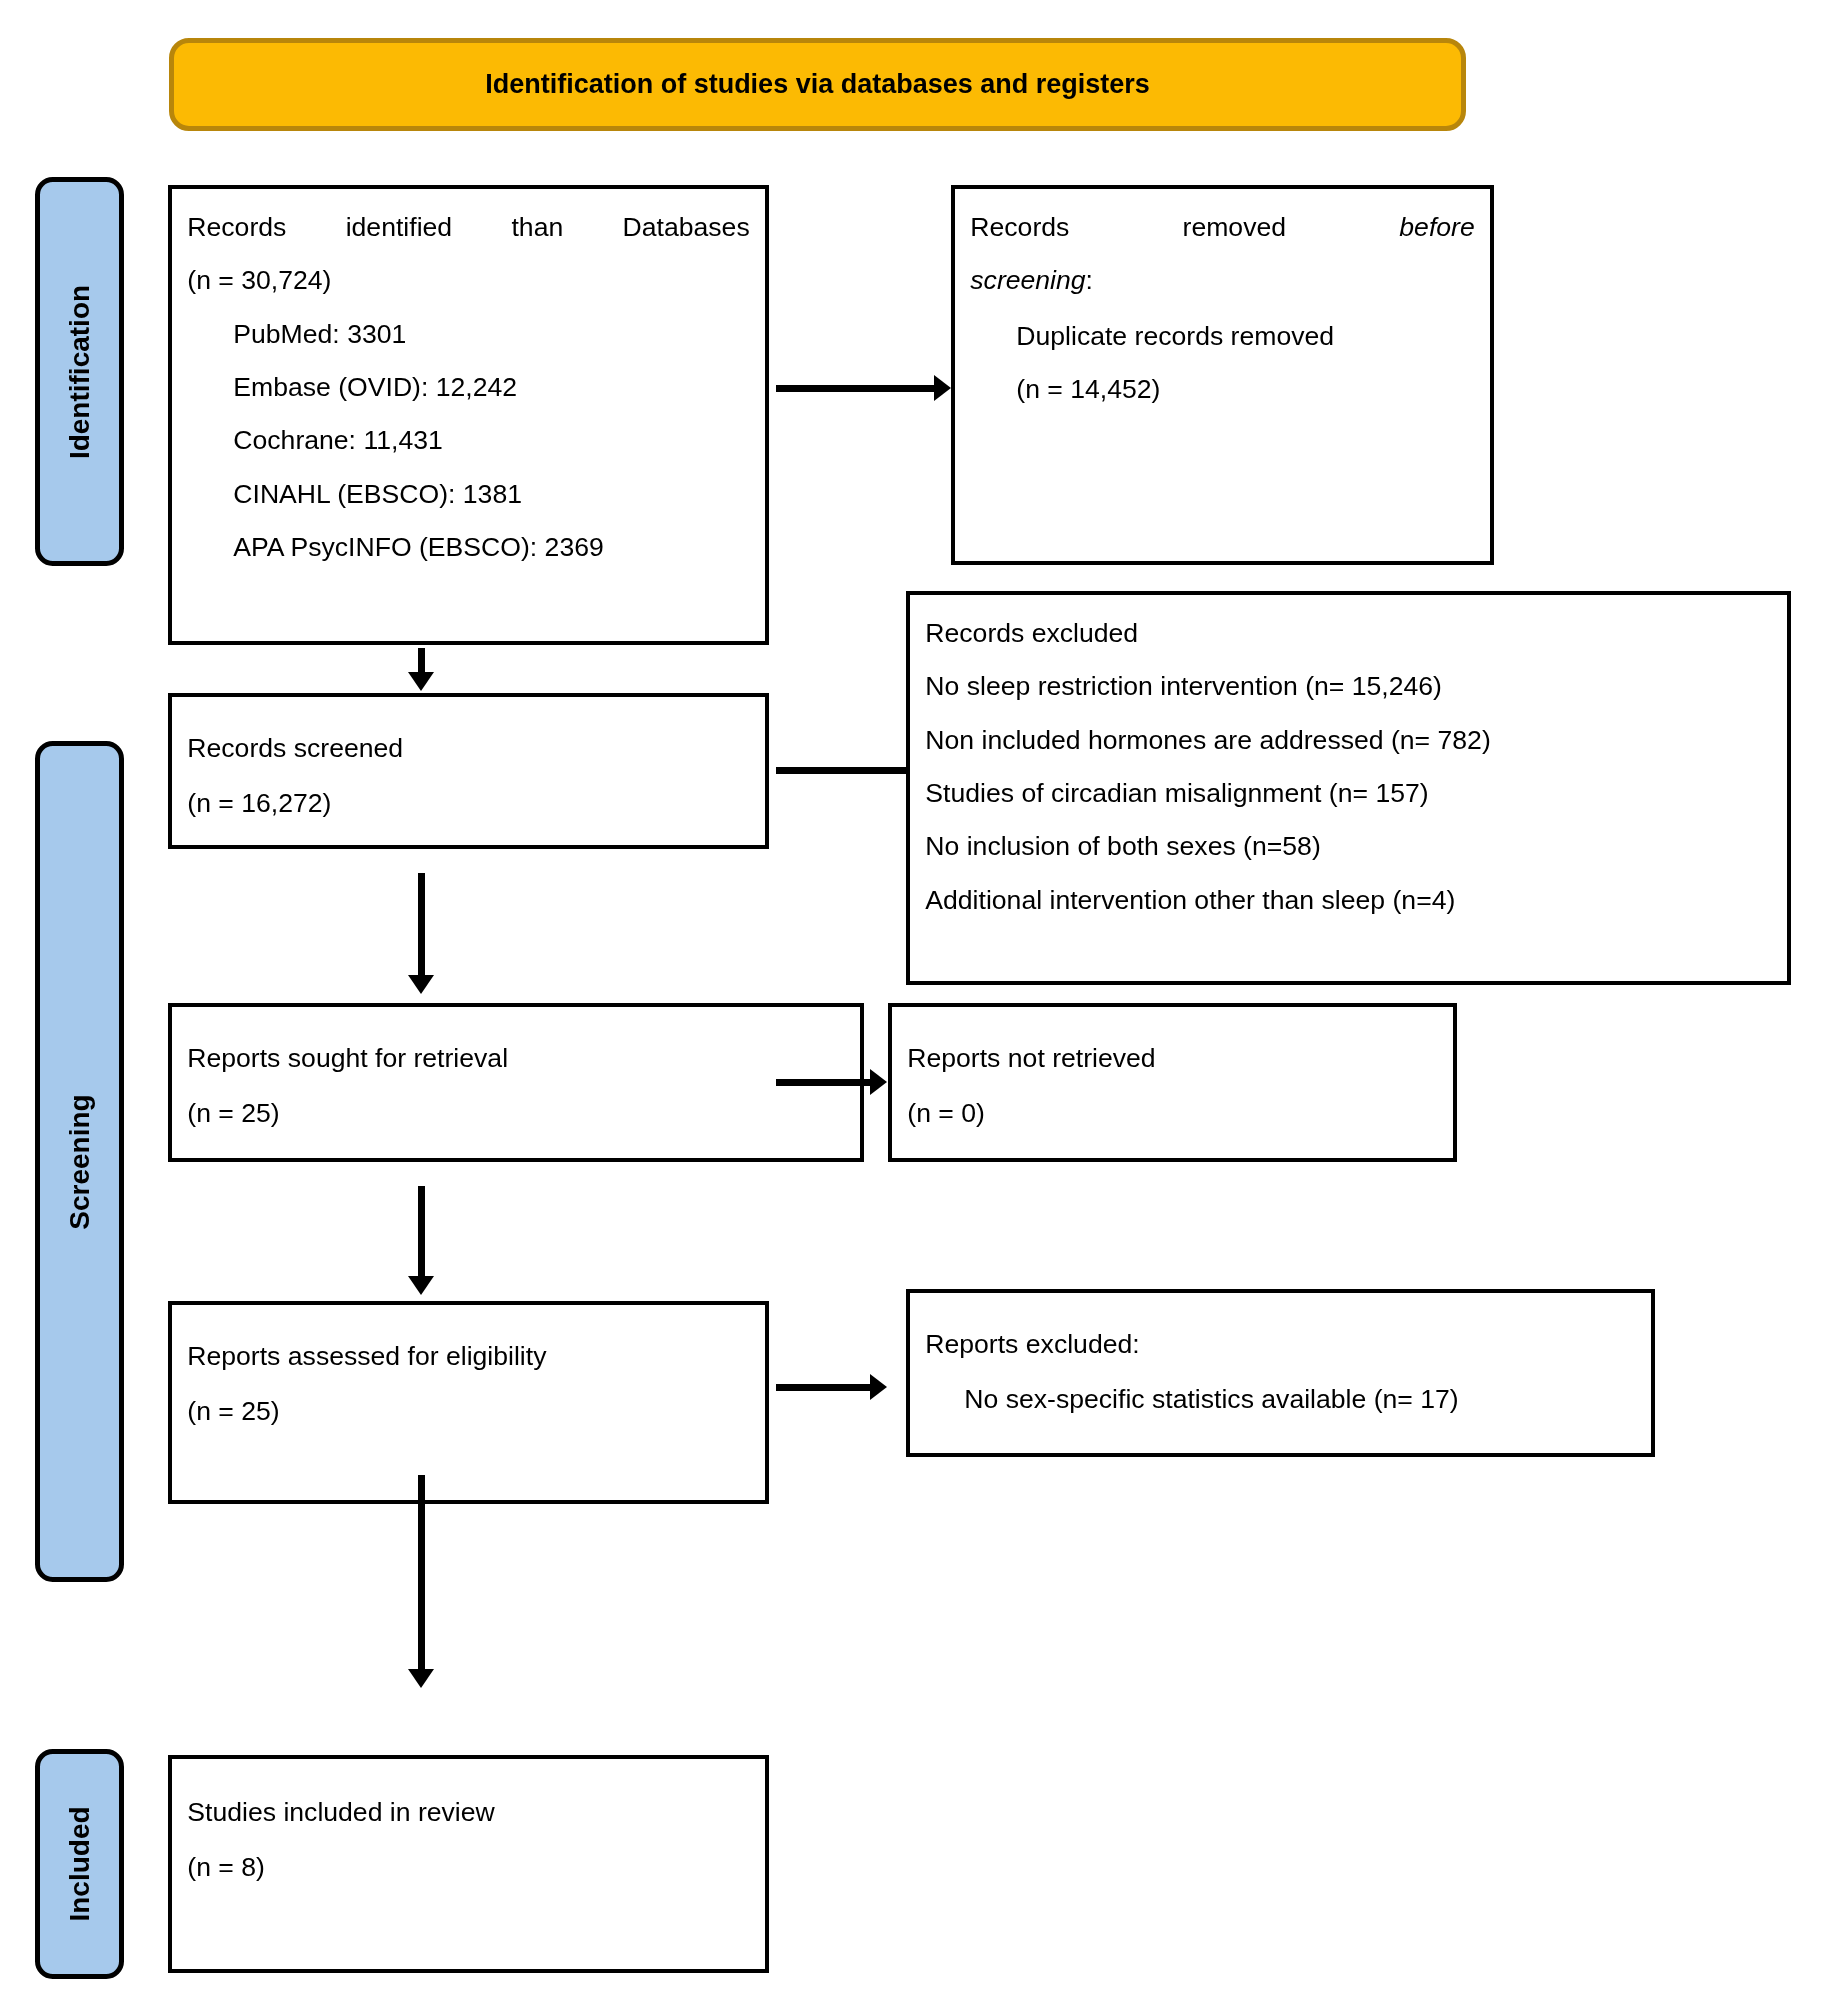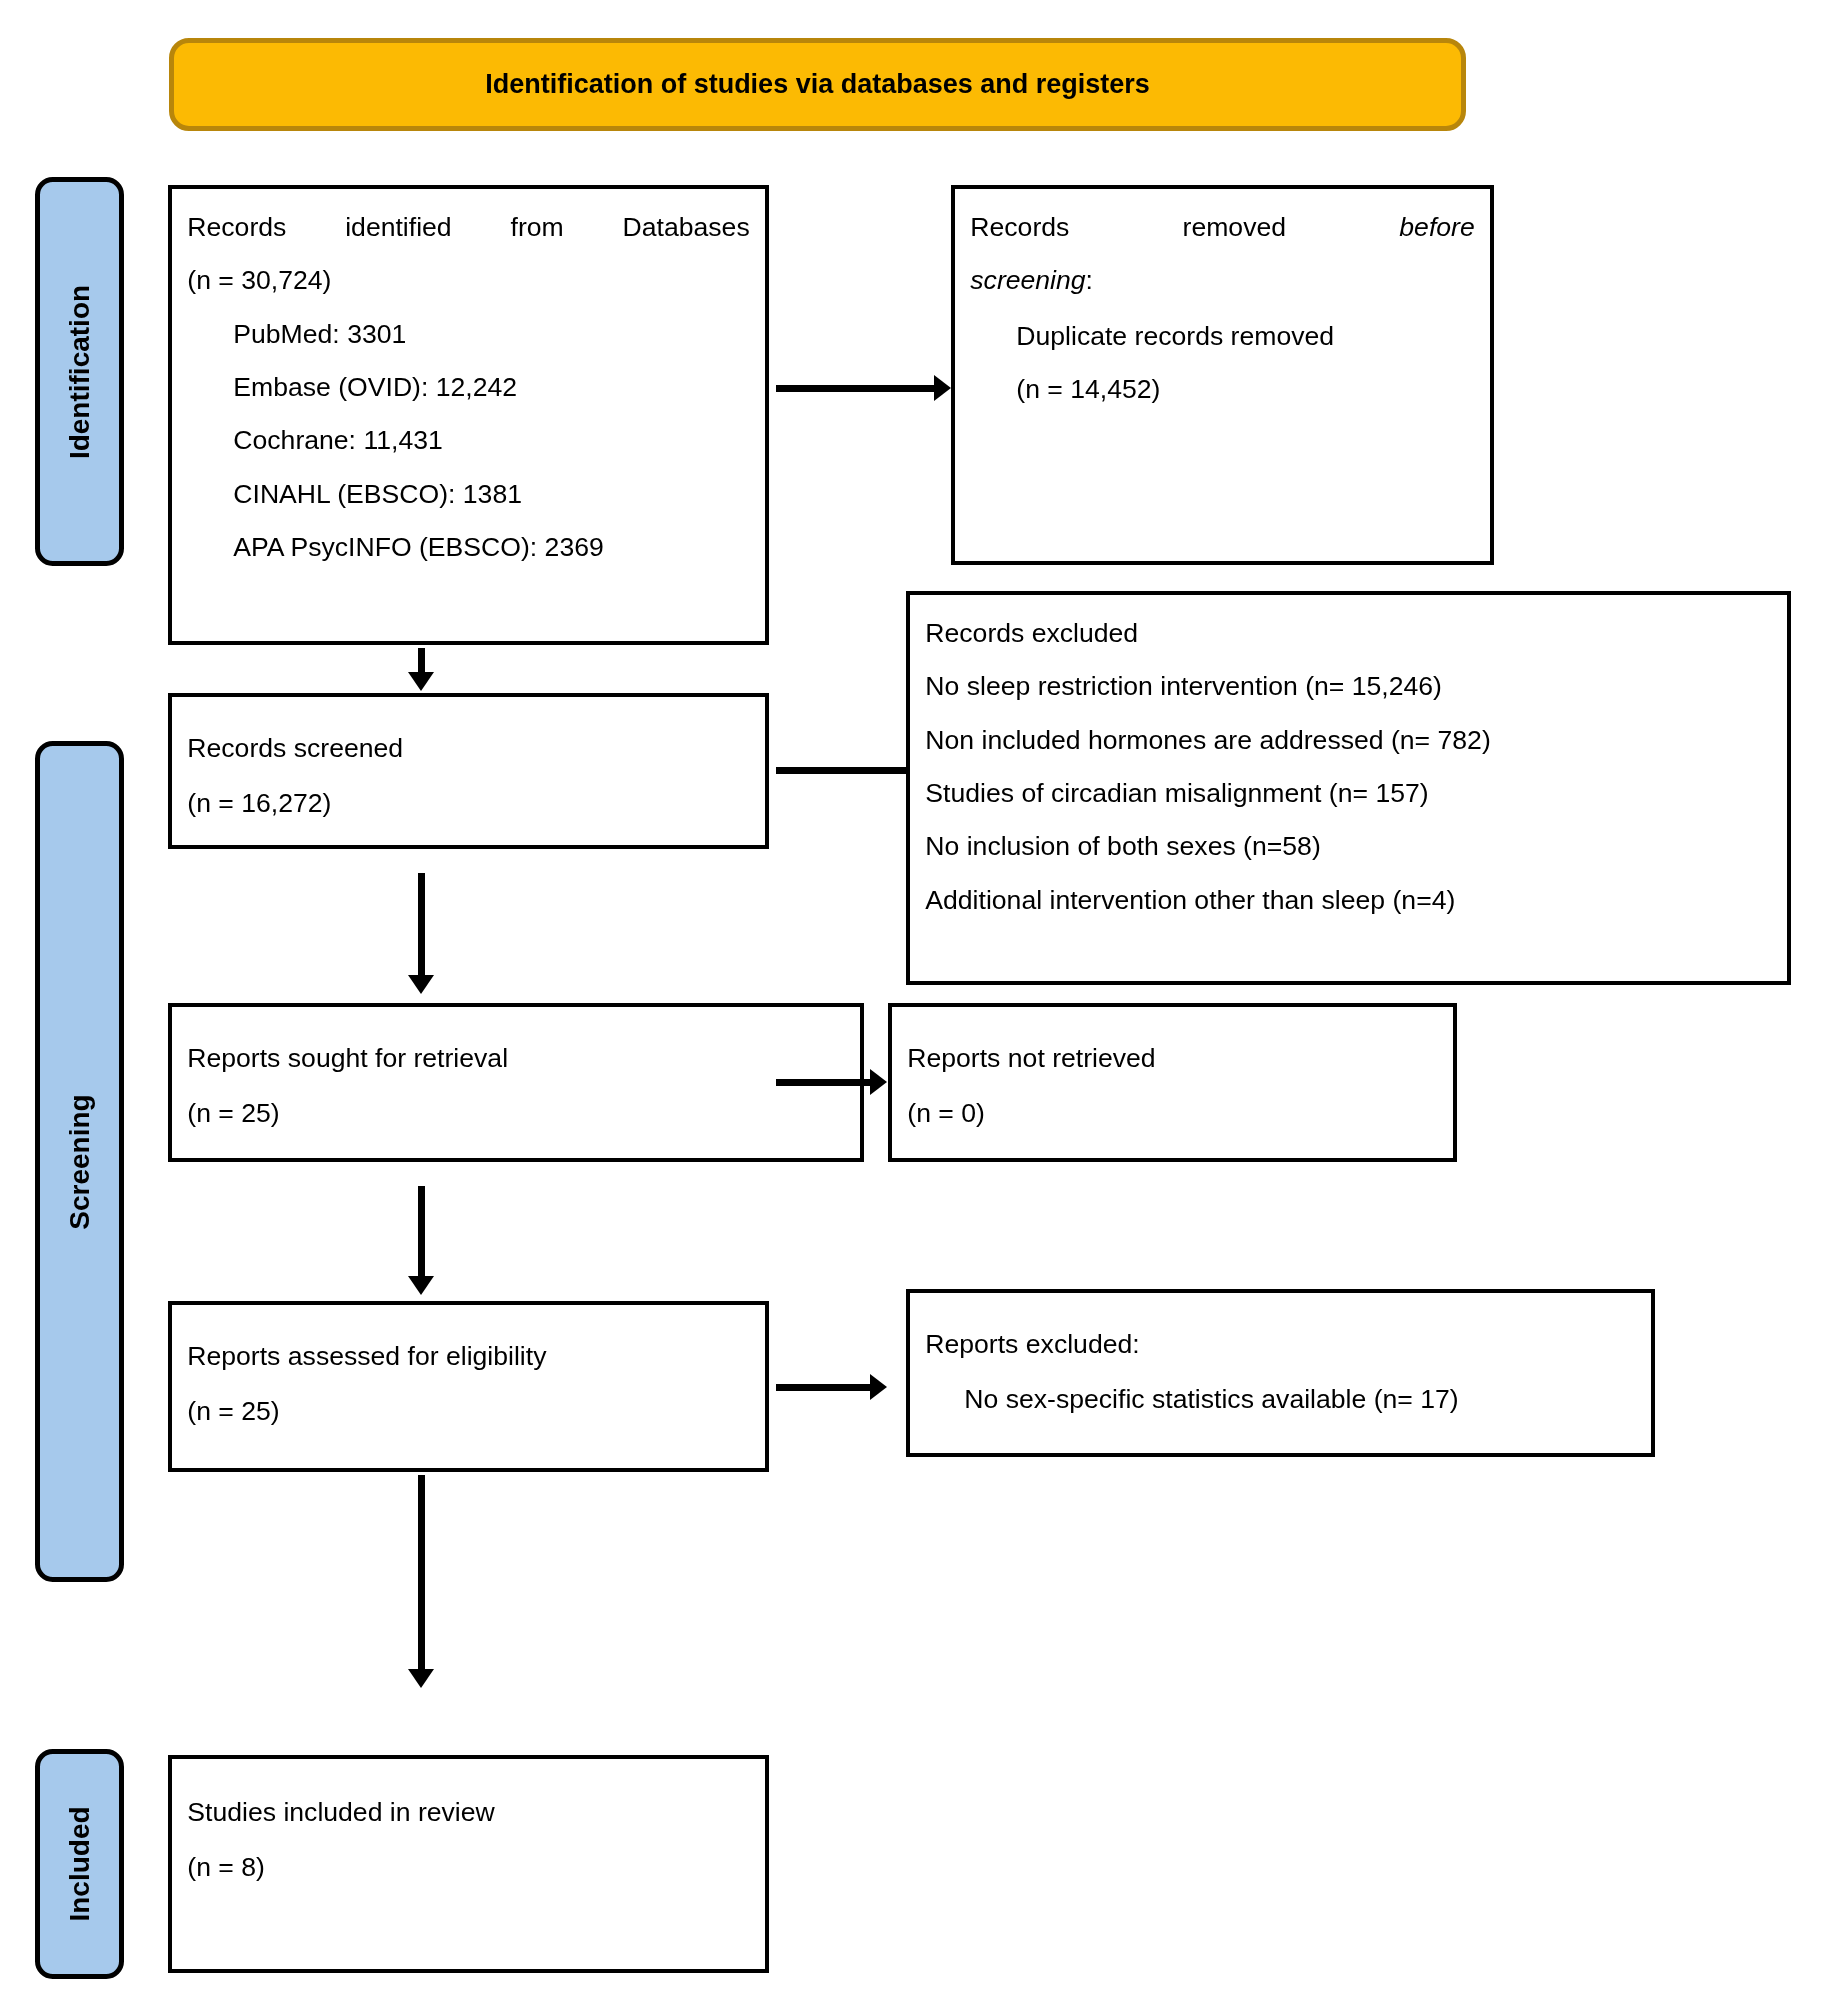--- a/index.html
+++ b/index.html
@@ -138,21 +138,21 @@
 
   <div class="phase" style="left:35px; top:741px; width:89px; height:841px;">
     <span class="phase-label">Screening</span>
   </div>
 
   <div class="phase" style="left:35px; top:1749px; width:89px; height:230px;">
     <span class="phase-label">Included</span>
   </div>
 
   <div class="box" style="left:168px; top:185px; width:601px; height:460px;">
-    <p class="justify">Records identified from Databases</p>
+    <p class="justify">Records identified than Databases</p>
     <p class="gap">(n = 30,724)</p>
     <p class="indent gap">PubMed: 3301</p>
     <p class="indent gap">Embase (OVID): 12,242</p>
     <p class="indent gap">Cochrane: 11,431</p>
     <p class="indent gap">CINAHL (EBSCO): 1381</p>
     <p class="indent gap">APA PsycINFO (EBSCO): 2369</p>
   </div>
 
   <div class="arrow-h" style="left:776px; top:385px; width:158px;"></div>
 
@@ -190,21 +190,21 @@
 
   <div class="arrow-h" style="left:776px; top:1079px; width:94px;"></div>
 
   <div class="box" style="left:888px; top:1003px; width:569px; height:159px;">
     <p class="gap">Reports not retrieved</p>
     <p class="gap-lg">(n = 0)</p>
   </div>
 
   <div class="arrow-v" style="left:418px; top:1186px; height:91px;"></div>
 
-  <div class="box" style="left:168px; top:1301px; width:601px; height:171px;">
+  <div class="box" style="left:168px; top:1301px; width:601px; height:203px;">
     <p class="gap">Reports assessed for eligibility</p>
     <p class="gap-lg">(n = 25)</p>
   </div>
 
   <div class="arrow-h" style="left:776px; top:1384px; width:94px;"></div>
 
   <div class="box" style="left:906px; top:1289px; width:749px; height:168px;">
     <p class="gap">Reports excluded:</p>
     <p class="indent-sm gap-lg">No sex-specific statistics available (n= 17)</p>
   </div>

